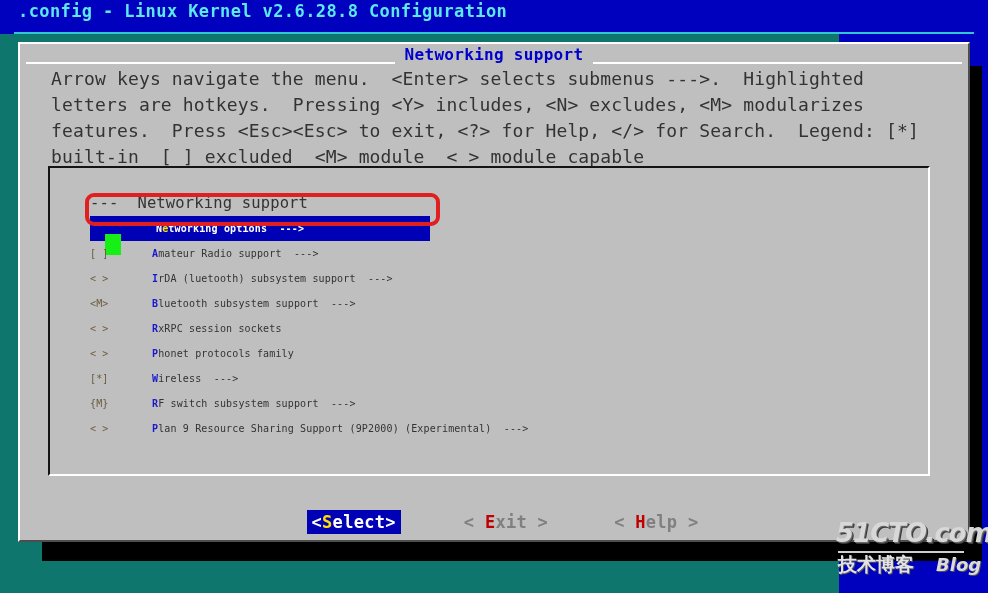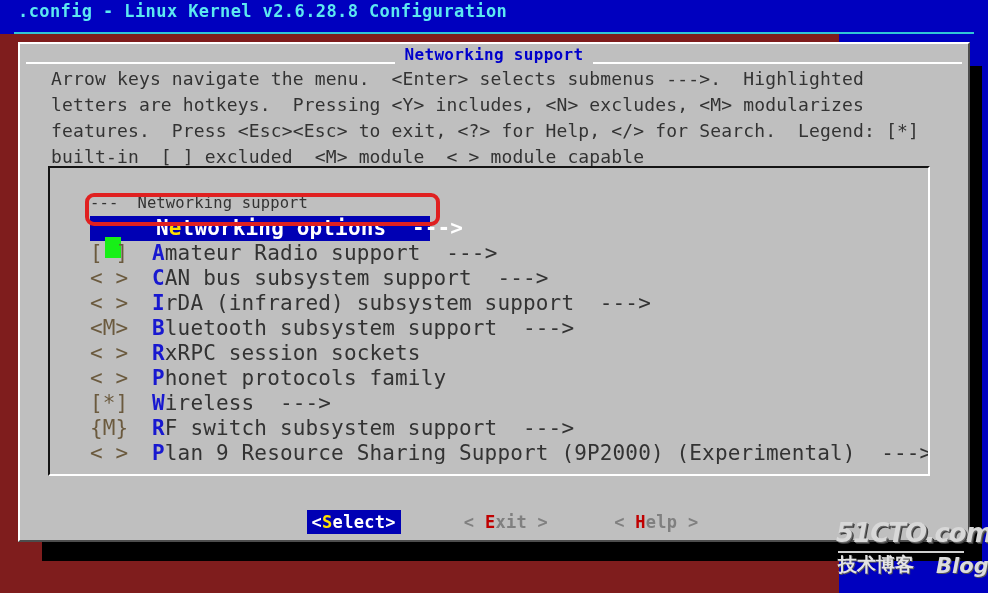--- a/index.html
+++ b/index.html
@@ -12,21 +12,21 @@
     height: 593px;
     overflow: hidden;
     font-family: "DejaVu Sans Mono", "Liberation Mono", monospace;
   }
 
   
   #screen {
     position: relative;
     width: 839px;
     height: 593px;
-    background: #7f1d1d;
+    background: #0f766e;
   }
 
   
   #titlebar {
     position: absolute;
     left: 0; top: 0;
     width: 988px;
     height: 34px;
     background: #0000bf;
   }
@@ -145,21 +145,21 @@
     font-size: 15.5px;
     color: #333333;
     white-space: pre;
     letter-spacing: 0.15px;
   }
 
   .menu-row {
     position: relative;
     height: 25px;
     line-height: 25px;
-    font-size: 21px;
+    font-size: 10px;
     white-space: pre;
     letter-spacing: 0.15px;
     color: #333333;
     display: block;
   }
   .menu-row .tag {
     display: inline-block;
     width: 62px;
     color: #6b5a3e;
   }
@@ -272,21 +272,21 @@
     font-size: 19px;
     font-weight: bold;
     color: #e3e3e3;
     text-shadow: 1px 1px 0 #555;
     white-space: pre;
   }
   #watermark .wm-blog {
     position: absolute;
     left: 100px; top: 36px;
     font-family: "DejaVu Sans", "Liberation Sans", sans-serif;
-    font-size: 21px;
+    font-size: 18px;
     font-weight: bold;
     font-style: italic;
     color: #dcdcdc;
     text-shadow: 1px 1px 0 #555;
     white-space: pre;
   }
 </style>
 </head>
 <body>
 
@@ -311,22 +311,21 @@
 letters are hotkeys.  Pressing &lt;Y&gt; includes, &lt;N&gt; excludes, &lt;M&gt; modularizes
 features.  Press &lt;Esc&gt;&lt;Esc&gt; to exit, &lt;?&gt; for Help, &lt;/&gt; for Search.  Legend: [*]
 built-in  [ ] excluded  &lt;M&gt; module  &lt; &gt; module capable</div>
 
     <div id="menu-panel">
       <div id="menu-list">
         <div class="menu-line">---  Networking support</div>
 
       <div class="menu-row selected"><span class="tag"><span class="cursor-block"></span></span><span class="rest">N</span><span class="hotkey">e</span><span class="rest">tworking options</span><span class="arrow">  ---&gt;</span></div>
           <div class="menu-row"><span class="tag">[ ]</span><span class="hotkey">A</span><span class="rest">mateur Radio support</span><span class="arrow">  ---&gt;</span></div>
-          <div class="menu-row"><span class="tag">&lt; &gt;</span><span class="hotkey">C</span><span class="rest">AN bus subsystem support</span><span class="arrow">  ---&gt;</span></div>
-          <div class="menu-row"><span class="tag">&lt; &gt;</span><span class="hotkey">I</span><span class="rest">rDA (infrared) subsystem support</span><span class="arrow">  ---&gt;</span></div>
+          <div class="menu-row"><span class="tag">&lt; &gt;</span><span class="hotkey">I</span><span class="rest">rDA (luetooth) subsystem support</span><span class="arrow">  ---&gt;</span></div>
           <div class="menu-row"><span class="tag">&lt;M&gt;</span><span class="hotkey">B</span><span class="rest">luetooth subsystem support</span><span class="arrow">  ---&gt;</span></div>
           <div class="menu-row"><span class="tag">&lt; &gt;</span><span class="hotkey">R</span><span class="rest">xRPC session sockets</span></div>
           <div class="menu-row"><span class="tag">&lt; &gt;</span><span class="hotkey">P</span><span class="rest">honet protocols family</span></div>
           <div class="menu-row"><span class="tag">[*]</span><span class="hotkey">W</span><span class="rest">ireless</span><span class="arrow">  ---&gt;</span></div>
           <div class="menu-row"><span class="tag">{M}</span><span class="hotkey">R</span><span class="rest">F switch subsystem support</span><span class="arrow">  ---&gt;</span></div>
           <div class="menu-row"><span class="tag">&lt; &gt;</span><span class="hotkey">P</span><span class="rest">lan 9 Resource Sharing Support (9P2000) (Experimental)</span><span class="arrow">  ---&gt;</span></div>
         </div>
     </div>
 
     <div id="button-bar">

